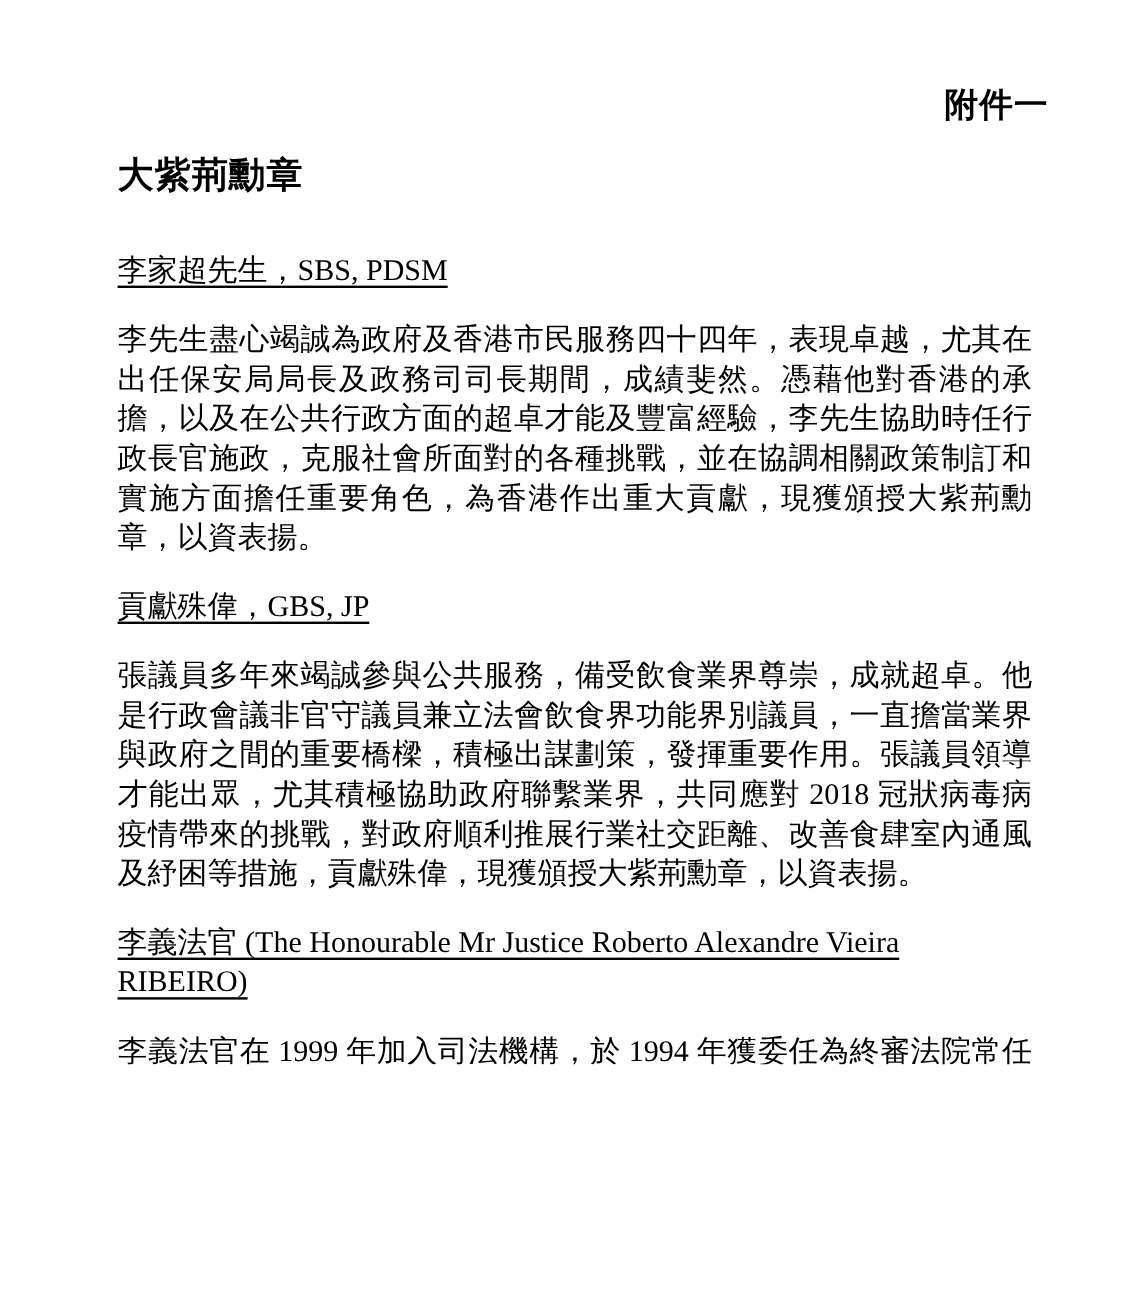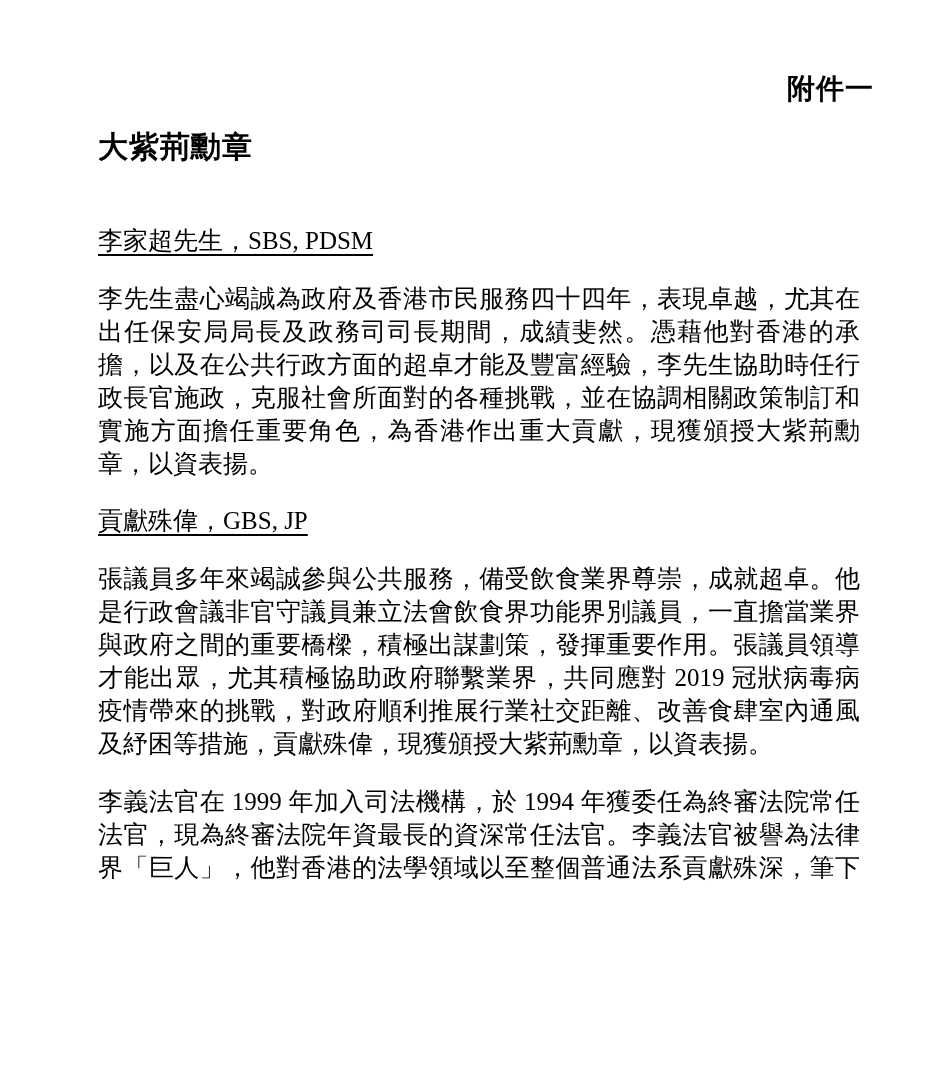--- a/index.html
+++ b/index.html
@@ -41,21 +41,21 @@
   .award-section .section-heading {
     margin: 0;
     font-weight: normal;
     font-size: 25px;
     line-height: 33px;
     text-decoration: underline;
     text-underline-offset: 5px;
     text-decoration-thickness: 1.5px;
   }
   .award-section:first-of-type .section-heading {
-    margin-top: 59px;
+    margin-top: 44px;
   }
   .award-section + .award-section .section-heading {
     margin-top: 24px;
   }
   .award-section .section-body {
     margin: 25px 0 0 0;
     font-size: 25px;
     line-height: 33px;
     text-align: justify;
     text-justify: inter-character;
@@ -71,21 +71,22 @@
 
     <div class="doc-title">大紫荊勳章</div>
 
     <section class="award-section">
       <h2 class="section-heading">李家超先生，SBS, PDSM</h2>
       <p class="section-body">李先生盡心竭誠為政府及香港市民服務四十四年，表現卓越，尤其在出任保安局局長及政務司司長期間，成績斐然。憑藉他對香港的承擔，以及在公共行政方面的超卓才能及豐富經驗，李先生協助時任行政長官施政，克服社會所面對的各種挑戰，並在協調相關政策制訂和實施方面擔任重要角色，為香港作出重大貢獻，現獲頒授大紫荊勳章，以資表揚。</p>
     </section>
 
     <section class="award-section">
       <h2 class="section-heading">貢獻殊偉，GBS, JP</h2>
-      <p class="section-body">張議員多年來竭誠參與公共服務，備受飲食業界尊崇，成就超卓。他是行政會議非官守議員兼立法會飲食界功能界別議員，一直擔當業界與政府之間的重要橋樑，積極出謀劃策，發揮重要作用。張議員領導才能出眾，尤其積極協助政府聯繫業界，共同應對 2019 冠狀病毒病疫情帶來的挑戰，對政府順利推展行業社交距離、改善食肆室內通風及紓困等措施，貢獻殊偉，現獲頒授大紫荊勳章，以資表揚。</p>
+      <p class="section-body">張議員多年來竭誠參與公共服務，備受飲食業界尊崇，成就超卓。他是行政會議非官守議員兼立法會飲食界功能界別議員，一直擔當業界與政府之間的重要橋樑，積極出謀劃策，發揮重要作用。張議員領導才能出眾，尤其積極協助政府聯繫業界，共同應對 2018 冠狀病毒病疫情帶來的挑戰，對政府順利推展行業社交距離、改善食肆室內通風及紓困等措施，貢獻殊偉，現獲頒授大紫荊勳章，以資表揚。</p>
     </section>
 
     <section class="award-section">
+      <h2 class="section-heading">李義法官 (The Honourable Mr Justice Roberto Alexandre Vieira RIBEIRO)</h2>
       <p class="section-body">李義法官在 1999 年加入司法機構，於 1994 年獲委任為終審法院常任法官，現為終審法院年資最長的資深常任法官。李義法官被譽為法律界「巨人」，他對香港的法學領域以至整個普通法系貢獻殊深，筆下判案書涵蓋憲法及公法、人權法、刑事法、商業法及公司法。李義法官的判詞以法律分析鉅細靡遺、邏輯行文清晰透徹著稱，廣受本地法院援引，亦常為主要普通法司法管轄區參照。李義法官表現超卓，現獲頒授大紫荊勳章，以資表揚。</p>
     </section>
 
   </div>
 </div>
 
 </body></html>

